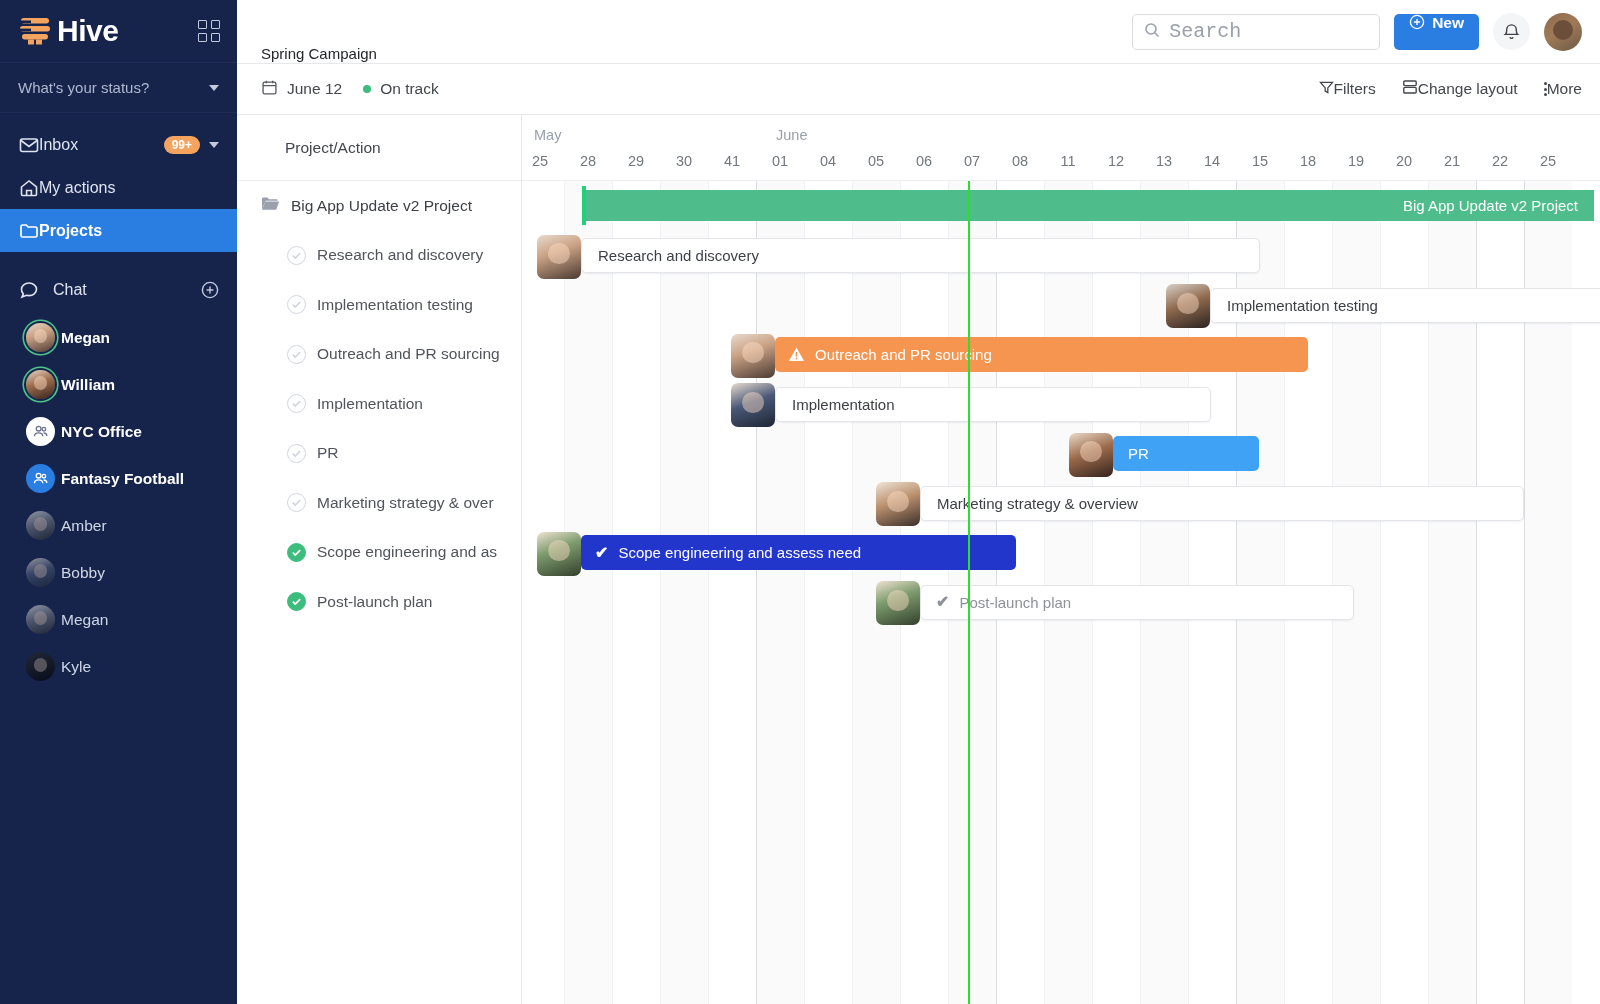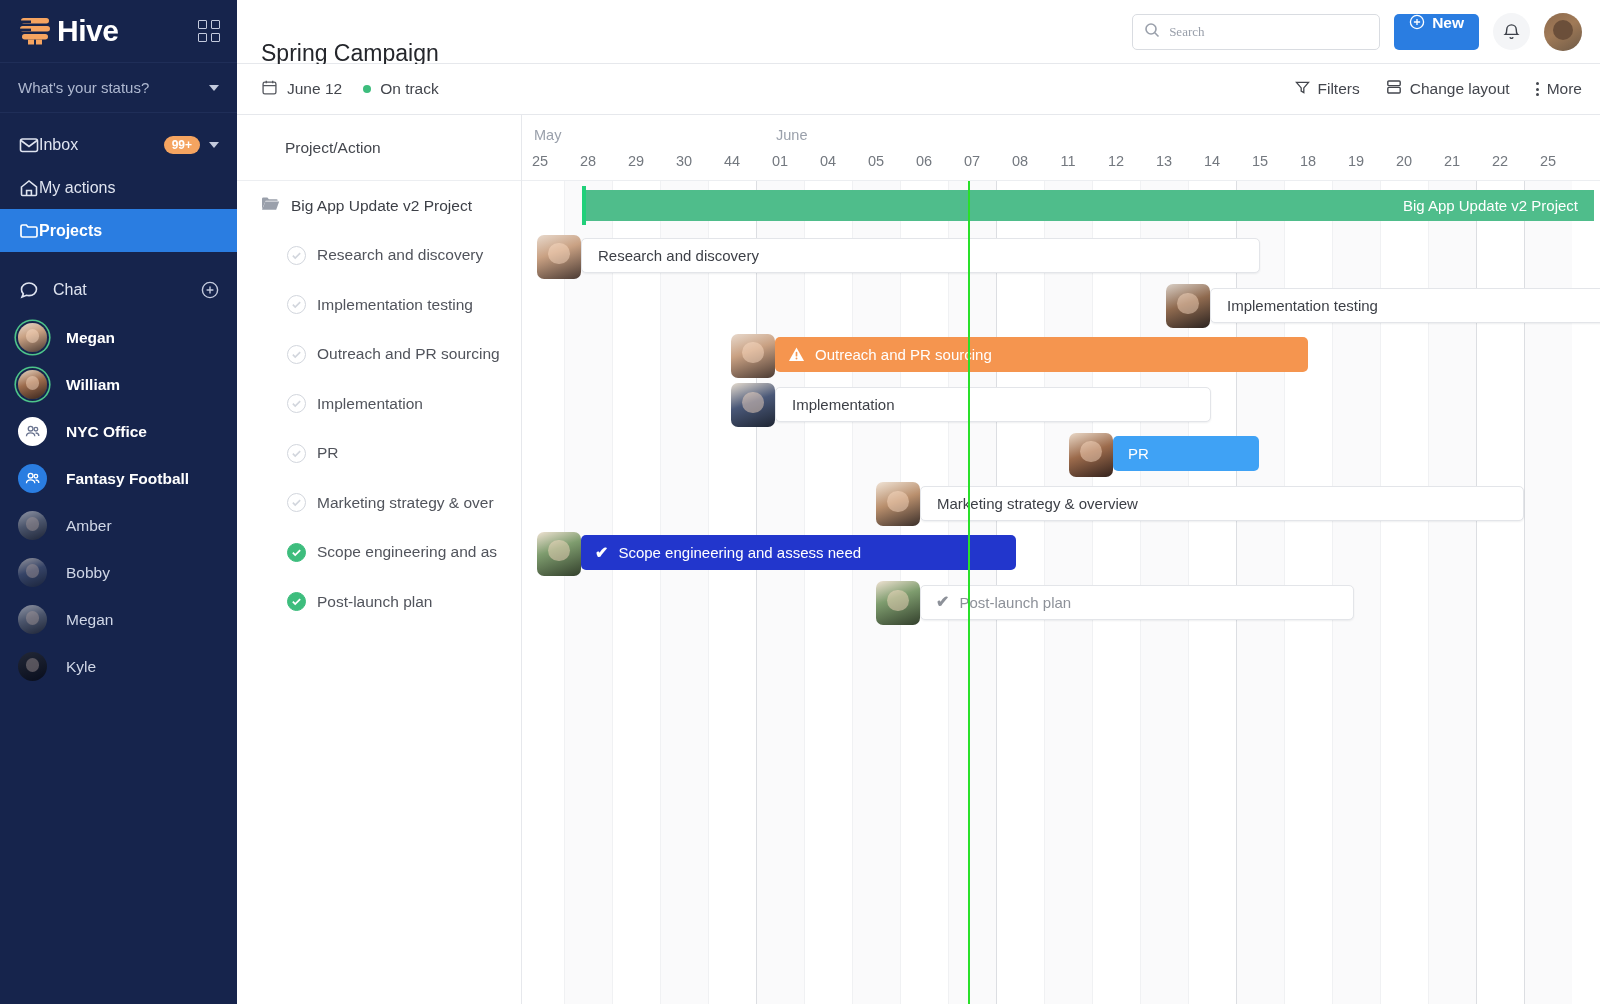--- a/index.html
+++ b/index.html
@@ -66,48 +66,48 @@
   }
   .badge + .caret { margin-left: 9px; }
 
   .sb-chat-head {
     height: 48px; margin-top: 14px; display: flex; align-items: center;
     padding: 0 18px; gap: 14px; color: #dfe4f0; font-size: 16px; cursor: pointer;
   }
   .plus-ico { margin-left: auto; width: 18px; height: 18px; }
   .chat-item {
     height: 47px; display: flex; align-items: center;
-    padding: 0 18px; gap: 19px; cursor: pointer;
+    padding: 0 18px; gap: 6px; cursor: pointer; margin-left: 8px;
   }
   .chat-item .nm { font-size: 15.5px; color: #cfd6e6; }
   .chat-item.bold .nm { color: #ffffff; font-weight: bold; }
   .av {
     width: 29px; height: 29px; flex: 0 0 29px; border-radius: 50%;
     background: #6b7590; position: relative; overflow: hidden;
   }
   .av.ring { box-shadow: 0 0 0 2px #16244c, 0 0 0 3.6px #4dc58a; }
   .av.grp { background: #ffffff; display: flex; align-items: center; justify-content: center; }
   .av.grp.blue { background: #2a7de1; }
   .av.dim { opacity: 0.62; }
 
   
   .main { flex: 1; height: 1004px; display: flex; flex-direction: column; min-width: 0; }
   .topbar {
     height: 64px; flex: 0 0 64px; display: flex; align-items: center;
     padding: 0 18px 0 24px; border-bottom: 1px solid #e6e8ec; background: #fff;
   }
-  .page-title { font-size: 23px; color: #24262b; font-weight: normal; margin-top: 44px; }
+  .page-title { font-size: 15px; color: #24262b; font-weight: normal; margin-top: 44px; }
   .tb-right { margin-left: auto; display: flex; align-items: center; gap: 14px; }
   .search-box {
     width: 248px; height: 36px; border: 1px solid #d9dce1; border-radius: 5px;
     display: flex; align-items: center; padding: 0 11px; gap: 9px; background: #fff;
   }
   .search-box input {
-    border: 0; outline: 0; font-size: 13px; color: #3c4049;
-    font-family: Liberation Serif, serif; width: 100%; background: transparent;
+    border: 0; outline: 0; font-size: 20px; color: #3c4049;
+    font-family: Liberation Mono, monospace; width: 100%; background: transparent;
   }
   .search-box input::placeholder { color: #9aa0ab; }
   .btn-new {
     height: 36px; background: #2a7de1; color: #fff; border: 0; border-radius: 5px;
     padding: 0 15px; font-size: 15.5px; display: flex; align-items: flex-start; gap: 7px;
     cursor: pointer; font-family: "Liberation Sans", sans-serif; font-weight: bold;
   }
   .bell-btn {
     width: 37px; height: 37px; border-radius: 50%; background: #f4f5f7;
     display: flex; align-items: center; justify-content: center; cursor: pointer;
@@ -123,21 +123,21 @@
   }
 
   .subbar {
     height: 51px; flex: 0 0 51px; display: flex; align-items: center;
     padding: 0 18px 0 24px; border-bottom: 1px solid #e6e8ec; background: #fff;
   }
   .meta { display: flex; align-items: center; gap: 9px; font-size: 15.5px; color: #43464d; }
   .dot-green { width: 8px; height: 8px; border-radius: 50%; background: #3dbd7d; }
   .sb-actions { margin-left: auto; display: flex; align-items: center; gap: 26px; }
   .sb-act {
-    display: flex; align-items: center; gap: 8px; font-size: 15.5px;
+    display: flex; align-items: center; font-size: 15.5px;
     color: #43464d; cursor: pointer;
   }
   .kebab { display: flex; flex-direction: column; gap: 2.5px; }
   .kebab i { width: 3px; height: 3px; border-radius: 50%; background: #43464d; display: block; }
 
   
   .gantt { flex: 1; display: flex; min-height: 0; position: relative; }
   .tasks-col {
     width: 285px; flex: 0 0 285px; border-right: 1px solid #e6e8ec; background: #fff;
   }
@@ -502,21 +502,21 @@
 
       <div class="tl-wrap">
         <div class="tl-head">
           <span class="mon-lbl" style="left:12px">May</span>
           <span class="mon-lbl" style="left:254px">June</span>
           <div id="day-labels">
               <span class="day-lbl" style="left: 18px;">25</span>
               <span class="day-lbl" style="left: 66px;">28</span>
               <span class="day-lbl" style="left: 114px;">29</span>
               <span class="day-lbl" style="left: 162px;">30</span>
-              <span class="day-lbl" style="left: 210px;">44</span>
+              <span class="day-lbl" style="left: 210px;">41</span>
               <span class="day-lbl" style="left: 258px;">01</span>
               <span class="day-lbl" style="left: 306px;">04</span>
               <span class="day-lbl" style="left: 354px;">05</span>
               <span class="day-lbl" style="left: 402px; text-align: center;">06</span>
               <span class="day-lbl" style="left: 450px;">07</span>
               <span class="day-lbl" style="left: 498px;">08</span>
               <span class="day-lbl" style="left: 546px;">11</span>
               <span class="day-lbl" style="left: 594px;">12</span>
               <span class="day-lbl" style="left: 642px;">13</span>
               <span class="day-lbl" style="left: 690px;">14</span>

